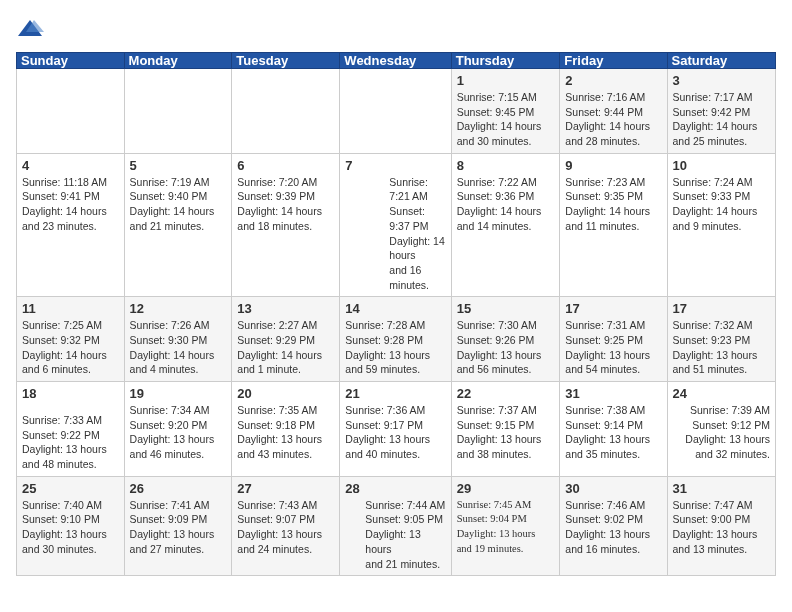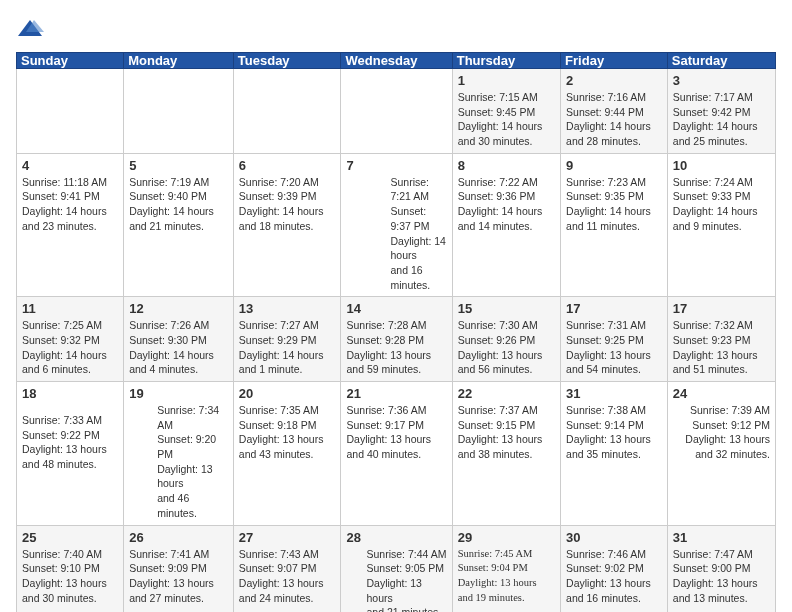--- a/index.html
+++ b/index.html
@@ -218,21 +218,21 @@
         </td>
         <td>
           <span class="day-number">12</span>
           <div class="day-info" style="white-space: pre-line;">Sunrise: 7:26 AM
 Sunset: 9:30 PM
 Daylight: 14 hours
 and 4 minutes.</div>
         </td>
         <td>
           <span class="day-number">13</span>
-          <div class="day-info" style="white-space: pre-line;">Sunrise: 7:27 AM
+          <div class="day-info" style="white-space: pre-line;">Sunrise: 2:27 AM
 Sunset: 9:29 PM
 Daylight: 14 hours
 and 1 minute.</div>
         </td>
         <td>
           <span class="day-number">14</span>
           <div class="day-info" style="white-space: pre-line;">Sunrise: 7:28 AM
 Sunset: 9:28 PM
 Daylight: 13 hours
 and 59 minutes.</div>
@@ -262,21 +262,21 @@
       <tr>
         <td>
           <span class="day-number">18</span>
           <div class="day-info" style="white-space: pre-line; margin-top: 12px;">Sunrise: 7:33 AM
 Sunset: 9:22 PM
 Daylight: 13 hours
 and 48 minutes.</div>
         </td>
         <td>
           <span class="day-number">19</span>
-          <div class="day-info" style="white-space: pre-line; margin-left: 28px;">Sunrise: 7:34 AM
+          <div class="day-info" style="white-space: pre-line;">Sunrise: 7:34 AM
 Sunset: 9:20 PM
 Daylight: 13 hours
 and 46 minutes.</div>
         </td>
         <td>
           <span class="day-number">20</span>
           <div class="day-info" style="white-space: pre-line;">Sunrise: 7:35 AM
 Sunset: 9:18 PM
 Daylight: 13 hours
 and 43 minutes.</div>

